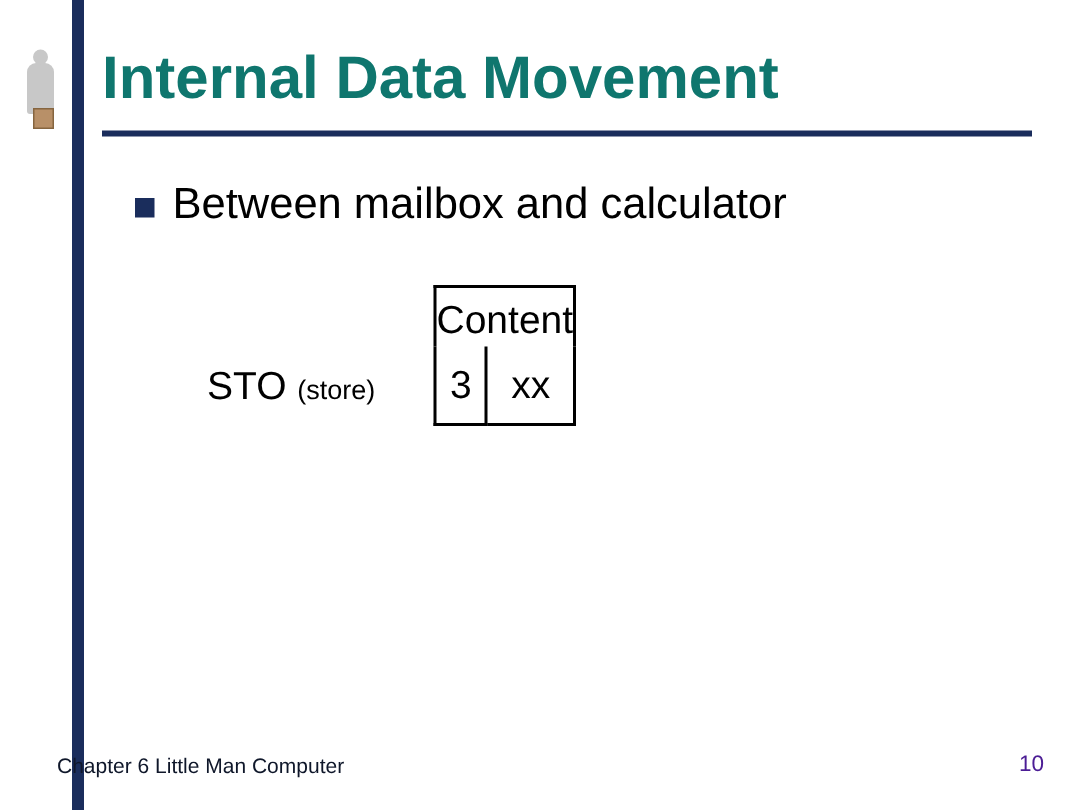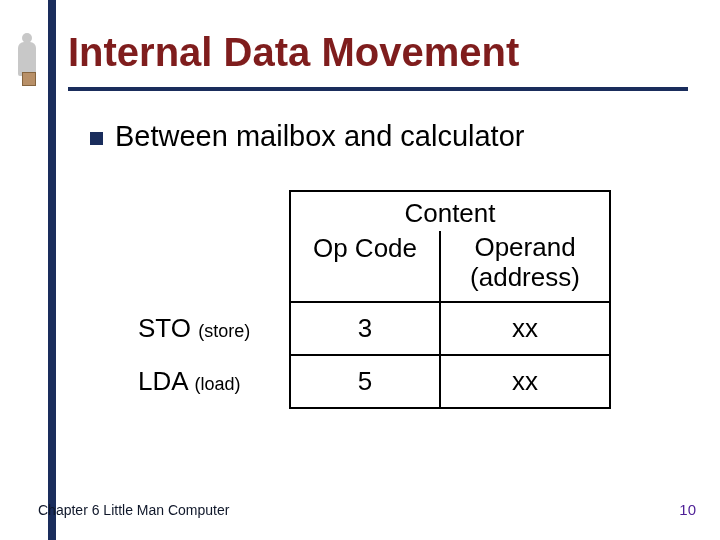--- a/index.html
+++ b/index.html
@@ -3,21 +3,21 @@
 <meta charset="utf-8">
 <style>
   * { margin: 0; padding: 0; box-sizing: border-box; }
   html, body { width: 720px; height: 540px; font-family: Arial, Helvetica, sans-serif; background: #fff; }
   .slide { position: relative; width: 720px; height: 540px; }
   .navy-bar { position: absolute; left: 48px; top: 0; width: 8px; height: 540px; background: #1a2d5c; }
   .icon-area { position: absolute; left: 12px; top: 42px; width: 30px; height: 48px; }
   .icon-person { width: 18px; height: 34px; background: #c8c8c8; border-radius: 6px 6px 2px 2px; position: absolute; left: 6px; top: 0; }
   .icon-person::before { content: ''; position: absolute; top: -9px; left: 4px; width: 10px; height: 10px; background: #c8c8c8; border-radius: 50%; }
   .icon-square { position: absolute; left: 10px; top: 30px; width: 14px; height: 14px; background: #b89068; border: 1px solid #86653f; }
-  .title { position: absolute; left: 68px; top: 30px; font-size: 40px; font-weight: bold; color: #7f1d1d; }
+  .title { position: absolute; left: 68px; top: 30px; font-size: 40px; font-weight: bold; color: #0f766e; }
   .title-rule { position: absolute; left: 68px; top: 87px; height: 4px; width: 620px; background: #1a2d5c; }
   .bullet-row { position: absolute; left: 90px; top: 120px; display: flex; align-items: center; }
   .bullet-sq { width: 13px; height: 13px; background: #1a2d5c; margin-right: 12px; margin-top: 4px; }
   .bullet-text { font-size: 29px; color: #000; }
   .table-wrap { position: absolute; left: 130px; top: 190px; }
   table { border-collapse: collapse; }
   .outer { border: 2px solid #000; }
   .content-head { text-align: center; font-size: 26px; padding: 6px 0 2px; border-bottom: none; }
   .opcode-head, .operand-head { font-size: 26px; text-align: center; vertical-align: top; }
   .opcode-head { width: 150px; padding: 2px 8px 8px; border-right: 2px solid #000; }
@@ -50,41 +50,25 @@
   </div>
 
   <div class="table-wrap">
     <table>
       <tbody>
           <tr>
         <td class="label-cell"></td>
         <td colspan="2" class="outer content-head" style="border-bottom:none;">Content</td>
       </tr>
       <tr>
-        <td class="label-cell"></td>
-        <td class="opcode-head brd-l" style="border-bottom:2px solid #000;">Op Code</td>
-        <td class="operand-head" style="border-right:2px solid #000; border-bottom:2px solid #000;">
-          <span>Operand</span><br>
-          <span>(address)</span>
-        </td>
-      </tr>
-      <tr>
         <td class="label-cell">
           <span>STO</span>
           <span class="label-small">(store)</span>
         </td>
         <td class="data-cell brd-l brd-r" style="border-bottom:2px solid #000;">3</td>
-        <td class="data-cell" style="border-right:2px solid #000; border-bottom:2px solid #000;">xx</td>
-      </tr>
-      <tr>
-        <td class="label-cell">
-          <span>LDA</span>
-          <span class="label-small">(load)</span>
-        </td>
-        <td class="data-cell brd-l brd-r" style="border-bottom:2px solid #000;">5</td>
         <td class="data-cell" style="border-right:2px solid #000; border-bottom:2px solid #000;">xx</td>
       </tr>
     </tbody>
       </table>
   </div>
 
   <div class="footer-left">Chapter 6 Little Man Computer</div>
   <div class="footer-right">10</div>
 </div>
 

